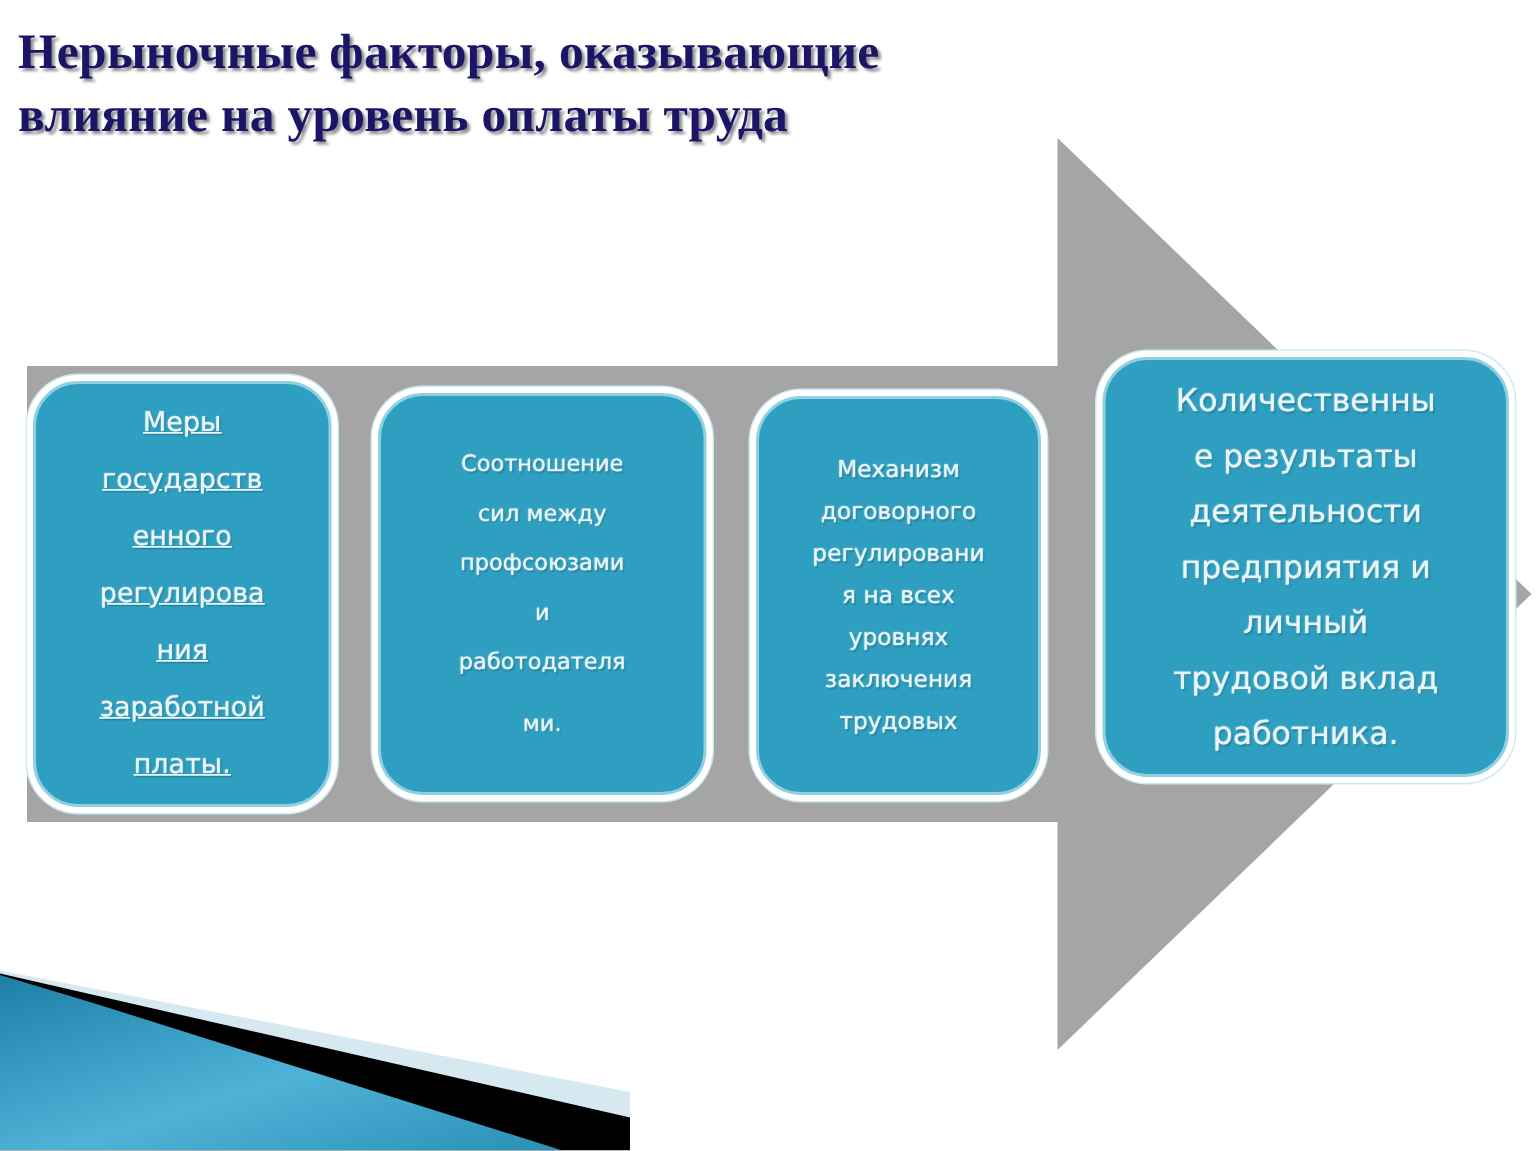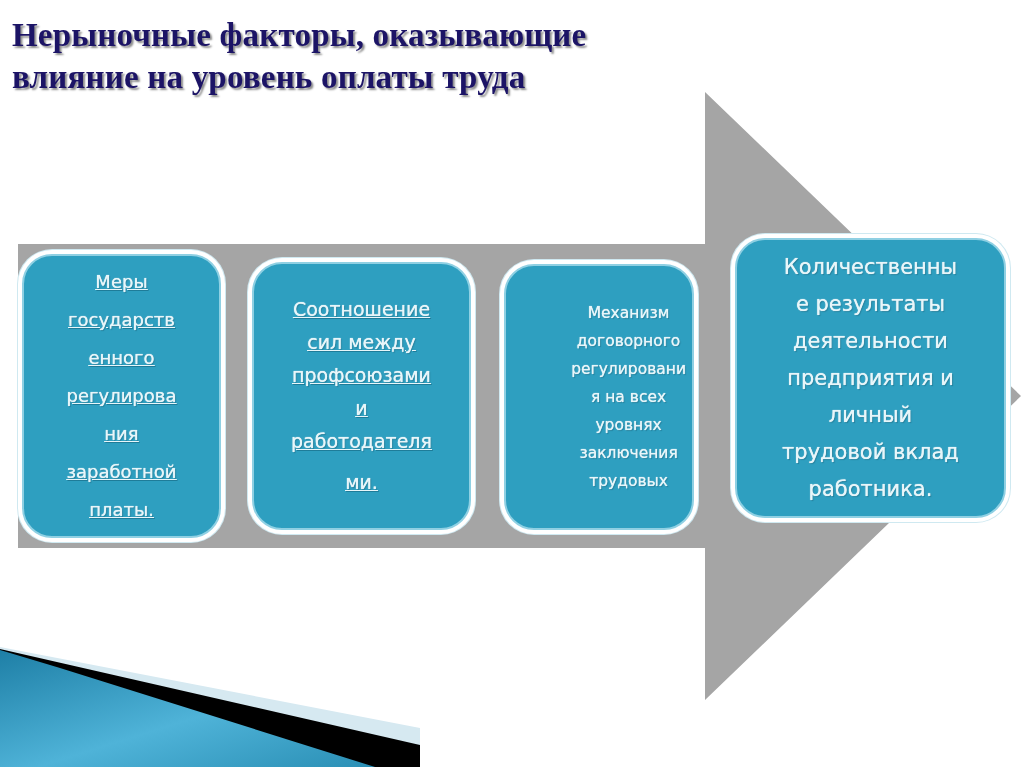--- a/index.html
+++ b/index.html
@@ -28,22 +28,22 @@
     display: flex; align-items: center; justify-content: center;
     text-align: center;
     color: #e8f6fa;
     text-shadow: 0 0 1px #ffffff, 1px 1px 1px rgba(0,60,80,0.35);
     padding: 0 6px;
   }
   .box-text { white-space: pre-line; font-family: "DejaVu Sans", sans-serif; }
   #box1 { left: 22px; top: 254px; width: 199px; height: 284px; }
   #box1 .box-text { font-size: 18px; line-height: 38px; text-decoration: underline; }
   #box2 { left: 252px; top: 262px; width: 219px; height: 268px; }
-  #box2 .box-text { font-size: 19px; line-height: 33px; text-decoration: underline; }
-  #box3 { left: 504px; top: 264px; width: 190px; height: 266px; justify-content: flex-end; }
+  #box2 .box-text { font-size: 15px; line-height: 33px; }
+  #box3 { left: 504px; top: 264px; width: 190px; height: 266px; }
   #box3 .box-text { font-size: 15.5px; line-height: 28px; }
   #box4 { left: 735px; top: 238px; width: 271px; height: 280px; }
   #box4 .box-text { font-size: 21px; line-height: 37px; }
   #box3 .last-line { font-size: 19px; }
   #box2 .last-line { display: inline-block; margin-top: 8px; }
 </style>
 </head>
 <body>
 
 <svg class="deco-svg" width="1024" height="767" viewBox="0 0 1024 767">

